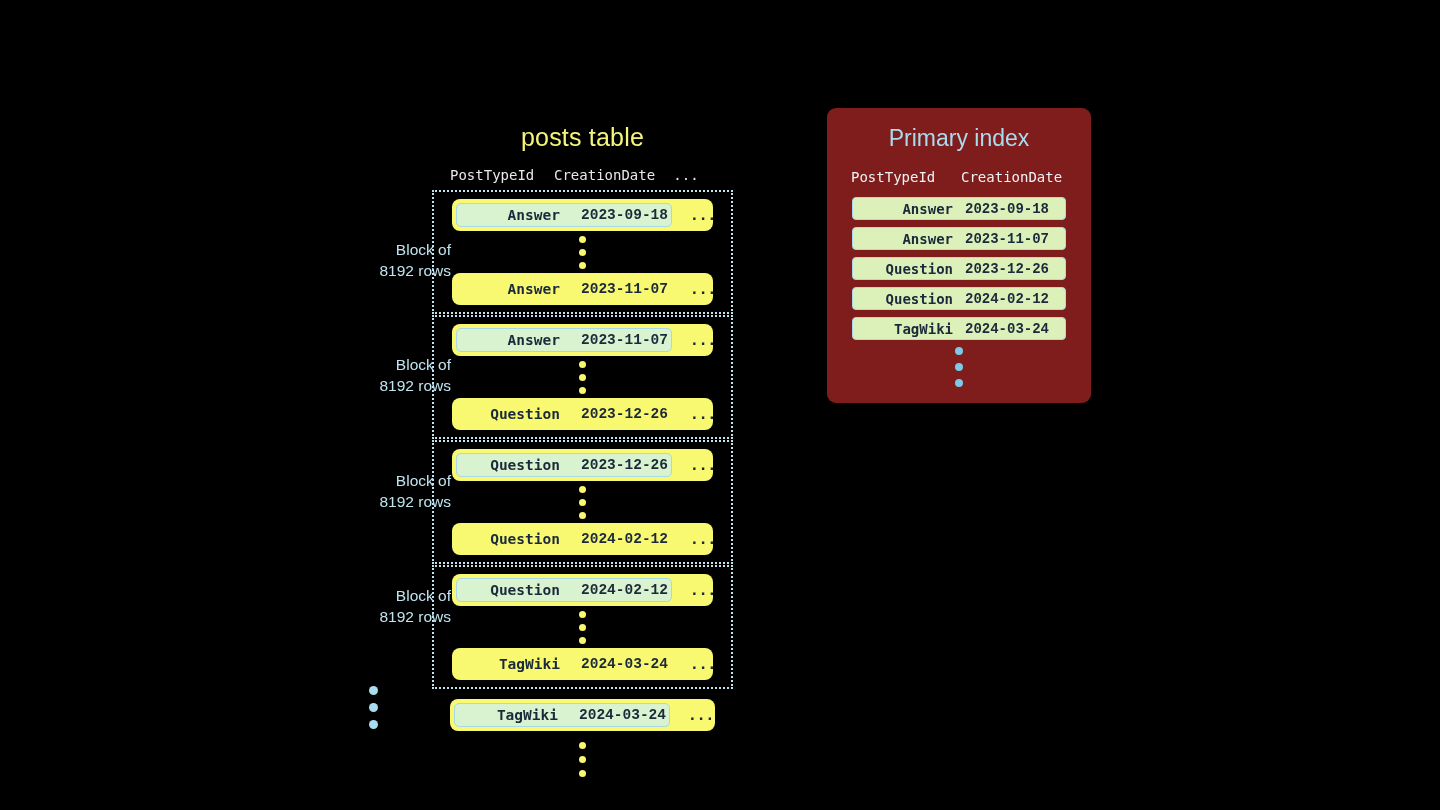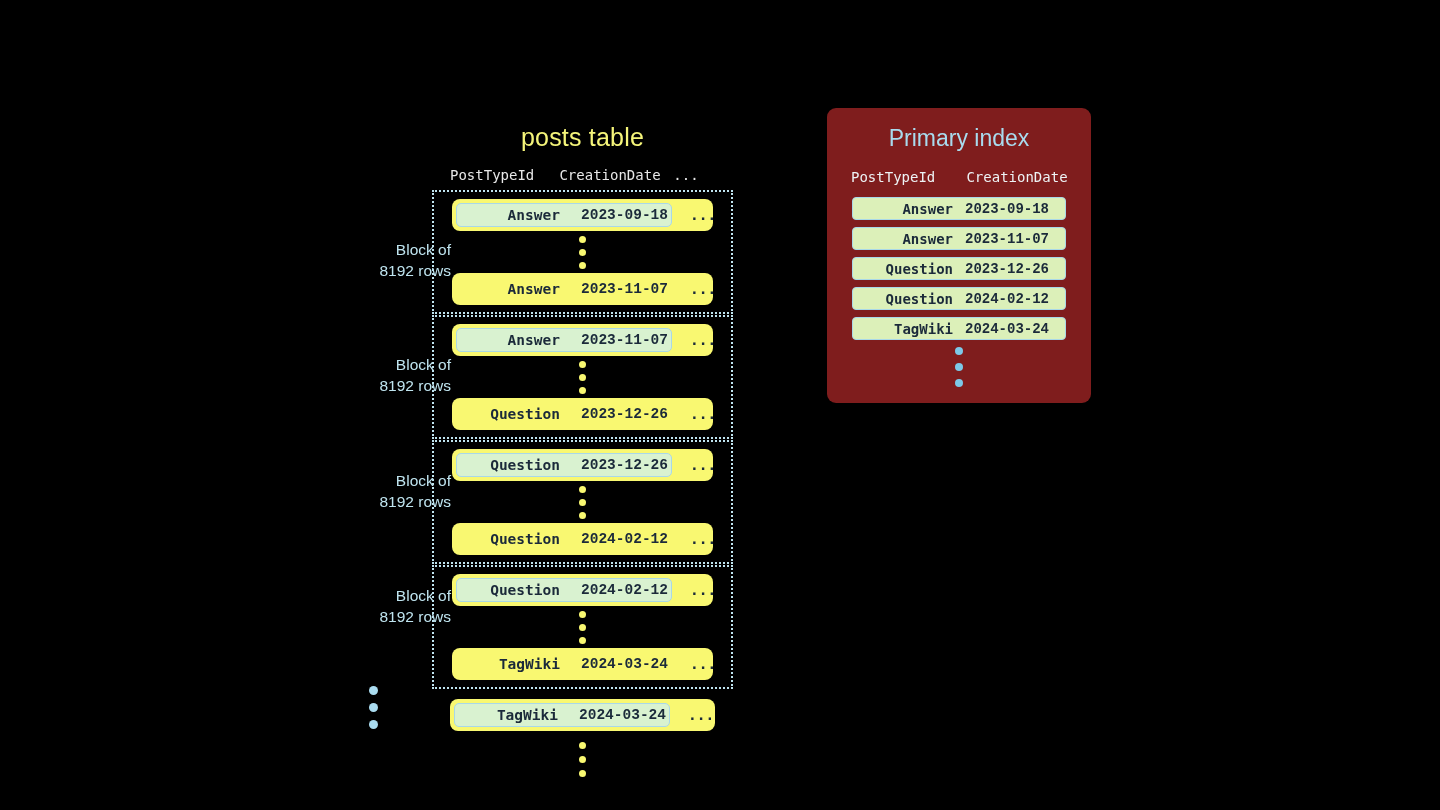--- a/index.html
+++ b/index.html
@@ -38,21 +38,21 @@
     align-items: center;
     font-family: "DejaVu Sans Mono", monospace;
     font-size: 14px;
     color: #e8e8e8;
     height: 22px;
     padding-left: 18px;
     box-sizing: border-box;
     margin-top: 10px;
   }
   .col-header-row .ch-type { width: 104px; }
-  .col-header-row .ch-date { width: 112px; text-align: center; }
+  .col-header-row .ch-date { width: 112px; }
   .col-header-row .ch-dots { width: 40px; text-align: center; }
 
   
   #blocks-wrap { margin-top: 4px; }
 
   .block {
     border: 2px dotted #bfe4ef;
     box-sizing: border-box;
     padding: 7px 0 7px 0;
     margin-bottom: 1px;

